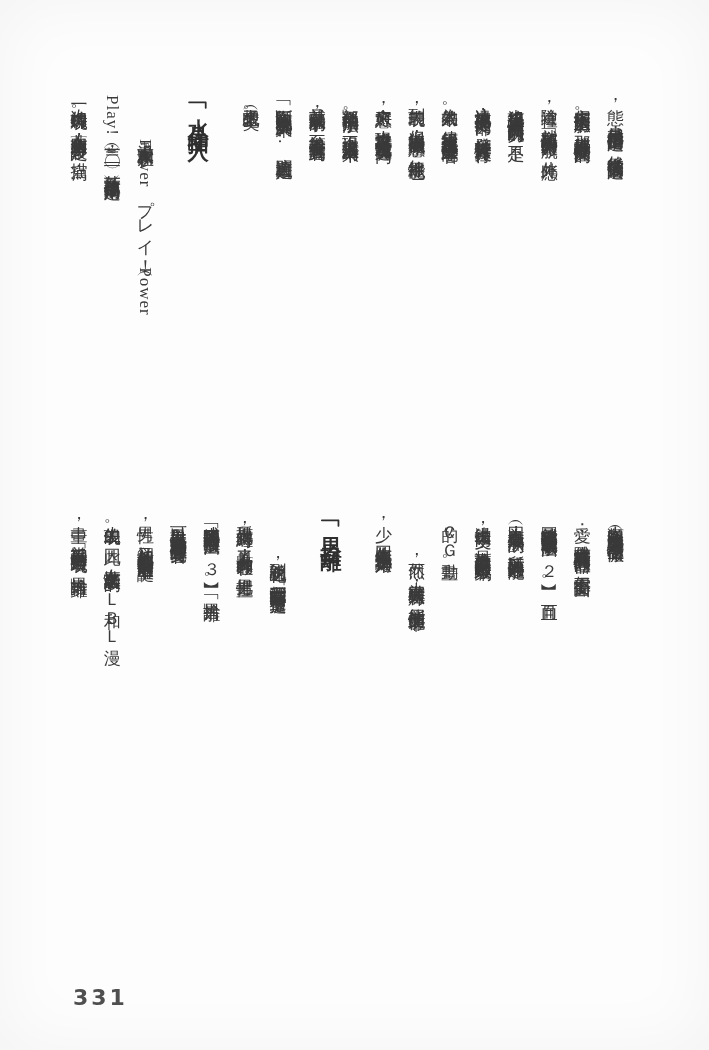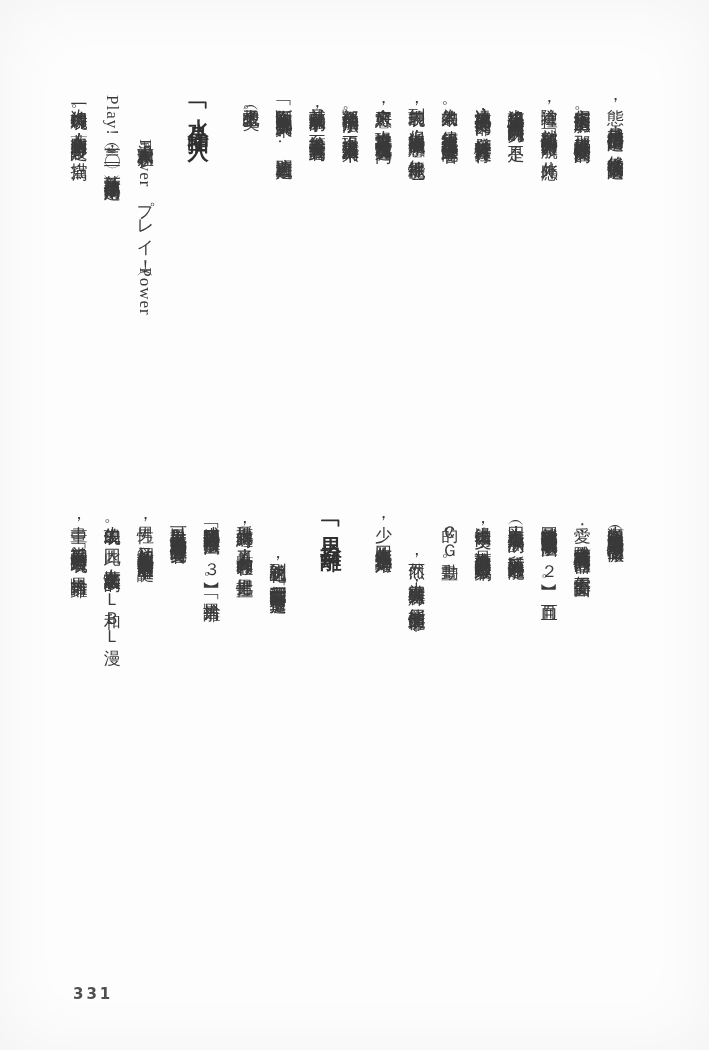--- a/index.html
+++ b/index.html
@@ -38,21 +38,21 @@
     color: #2f2f2f;
     font-family: "Liberation Sans", "DejaVu Sans", sans-serif;
     white-space: normal;
   }
   .page-number {
     position: absolute;
     left: 73px;
     top: 985px;
     font-family: "DejaVu Sans", "Liberation Sans", sans-serif;
     font-weight: 600;
-    font-size: 15px;
+    font-size: 22px;
     letter-spacing: 3px;
     color: #4f4f4f;
   }
 </style>
 </head>
 <body>
 
 <div class="page">
 
   <section class="vblock top">

